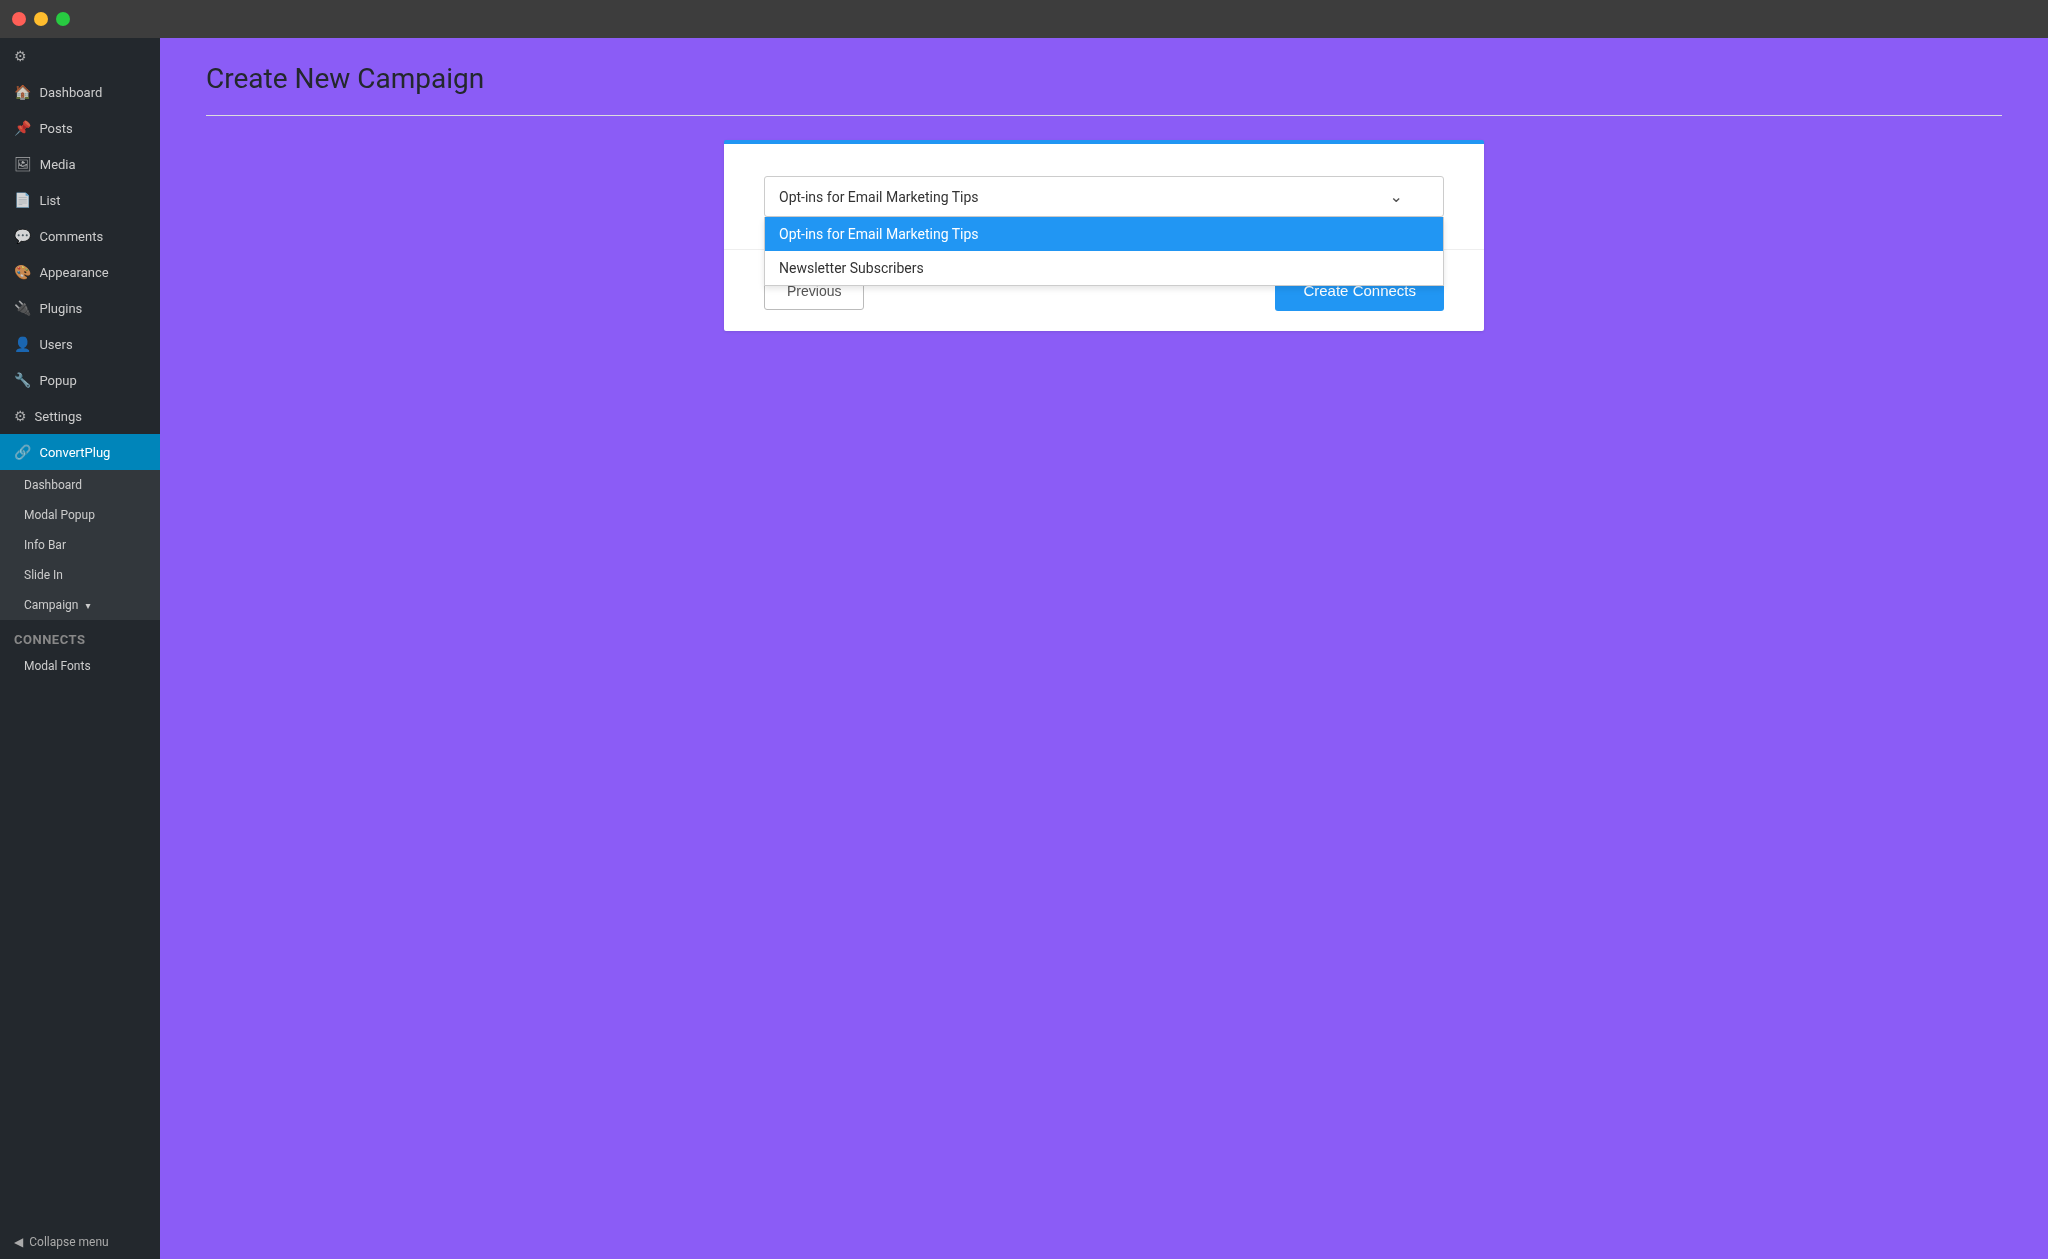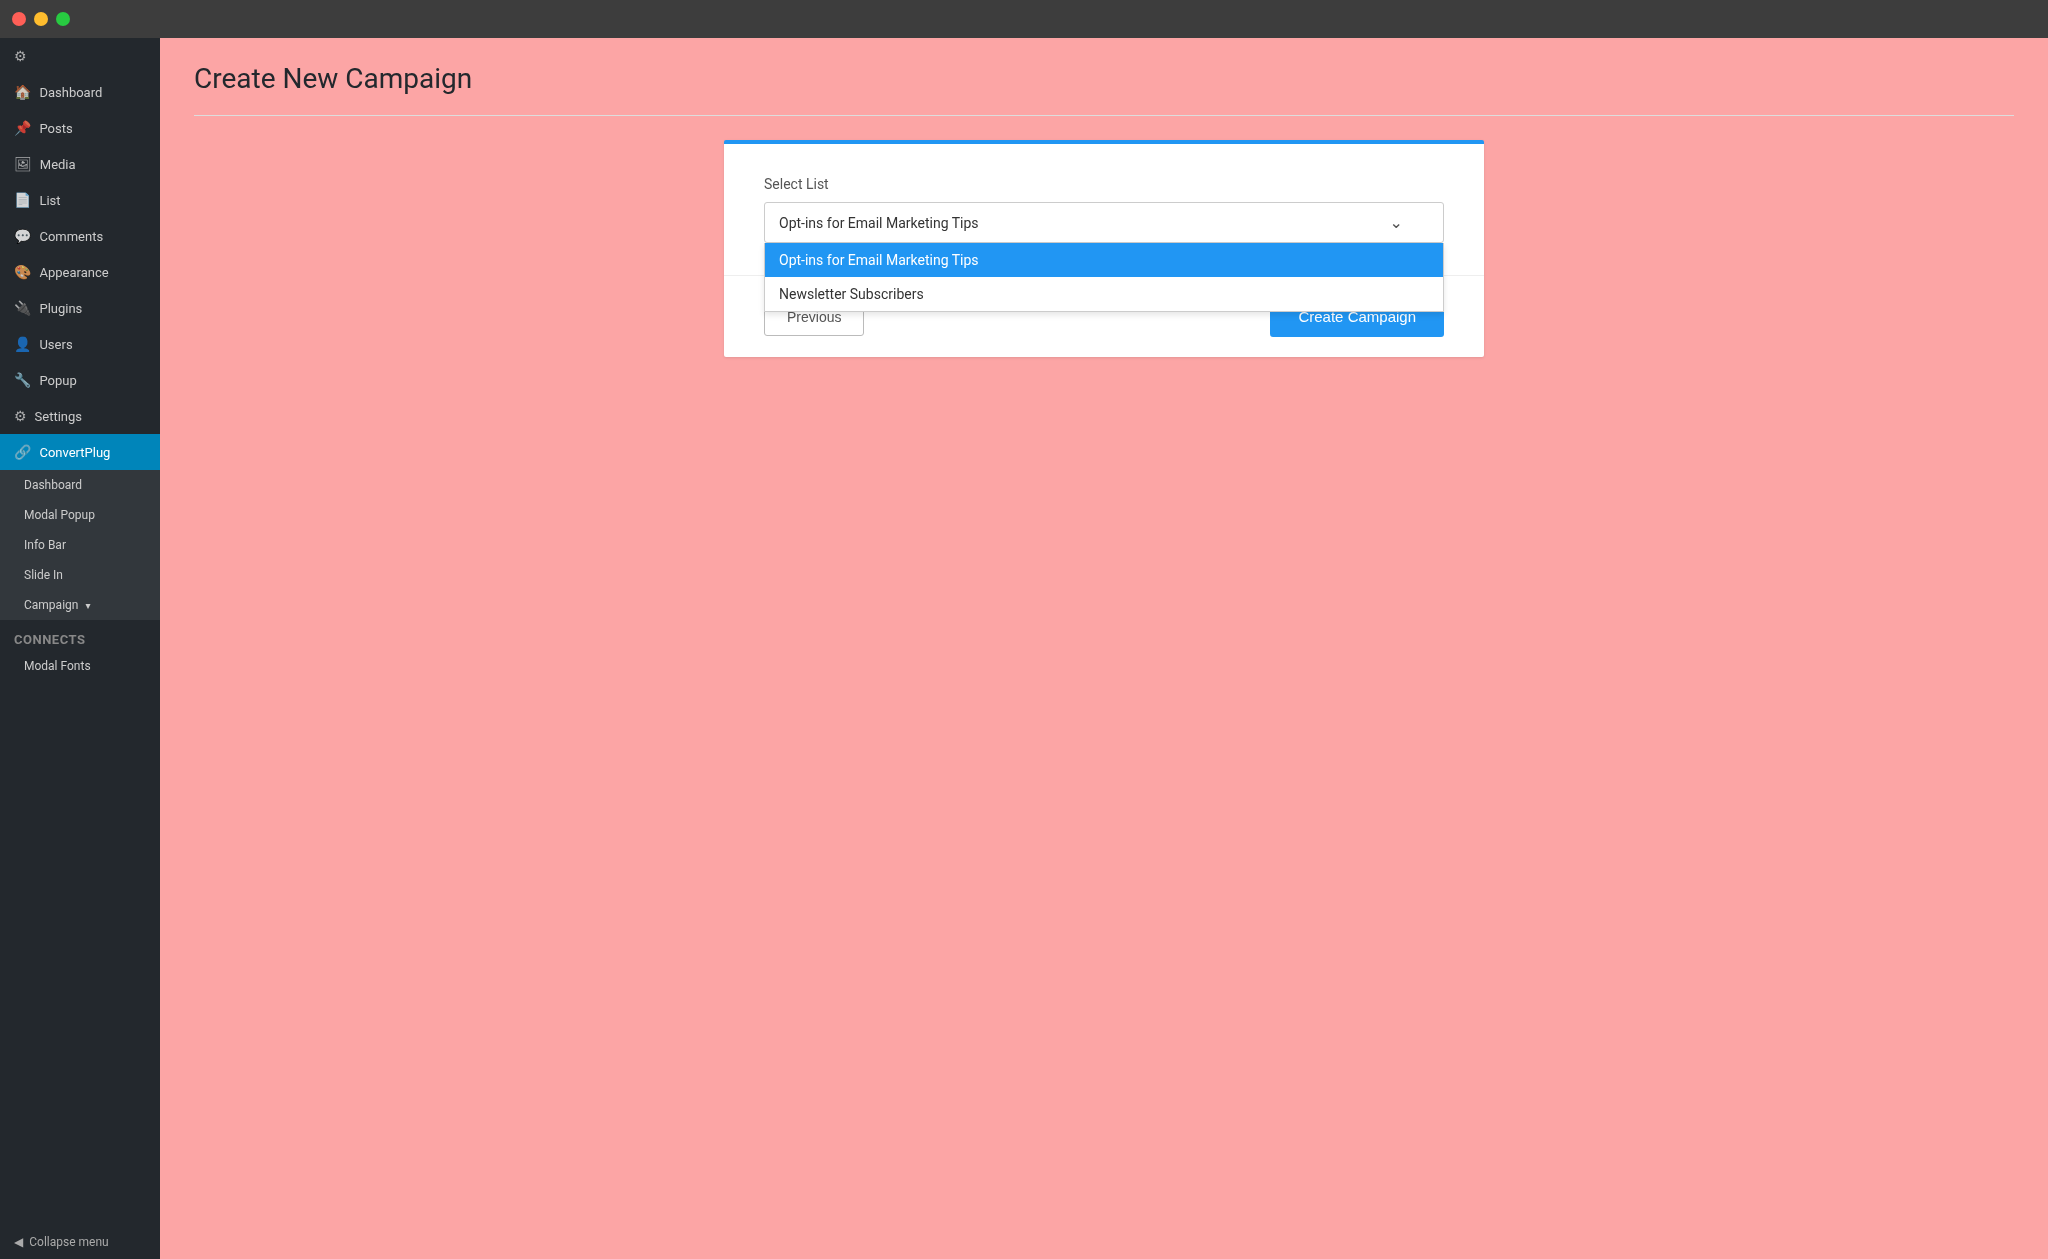--- a/index.html
+++ b/index.html
@@ -69,21 +69,21 @@
       font-size: 12px;
       cursor: pointer;
       display: flex;
       align-items: center;
       gap: 6px;
       margin-top: auto;
     }
 
     
     .content-wrap { display: flex; flex-direction: column; flex: 1; overflow: hidden; }
-    .content { background: #fca5a5; flex: 1; overflow-y: auto; padding: 24px 34px; }
+    .content { background: #8b5cf6; flex: 1; overflow-y: auto; padding: 24px 46px; }
 
     .page-title {
       font-size: 28px;
       font-weight: 400;
       color: #23282d;
       margin-bottom: 20px;
     }
 
     .divider { border: none; border-top: 1px solid #ddd; margin-bottom: 24px; }
 
@@ -265,32 +265,31 @@
     </div>
   </div>
 
   <div class="content-wrap">
     <div class="content">
       <h1 class="page-title">Create New Campaign</h1>
       <hr class="divider">
 
       <div class="campaign-card">
         <div class="card-body">
-          <label class="select-list-label">Select List</label>
           <div class="select-wrapper">
             <div class="select-display">
               <span>Opt-ins for Email Marketing Tips</span>
               <span class="chevron">⌄</span>
             </div>
             <div class="dropdown-list">
               <div class="dropdown-option selected">Opt-ins for Email Marketing Tips</div>
               <div class="dropdown-option">Newsletter Subscribers</div>
             </div>
           </div>
         </div>
         <div class="card-footer">
           <button class="btn-previous">Previous</button>
-          <button class="btn-create">Create Campaign</button>
+          <button class="btn-create">Create Connects</button>
         </div>
       </div>
     </div>
   </div>
 </div>
 
 </body></html>

